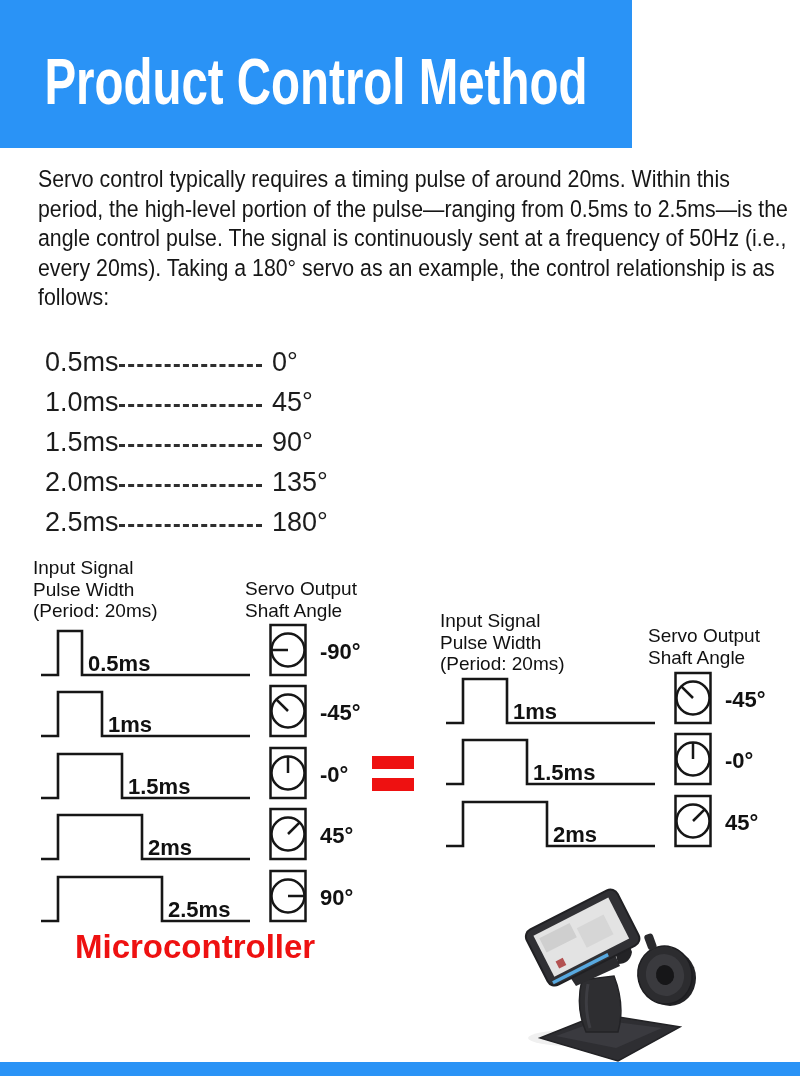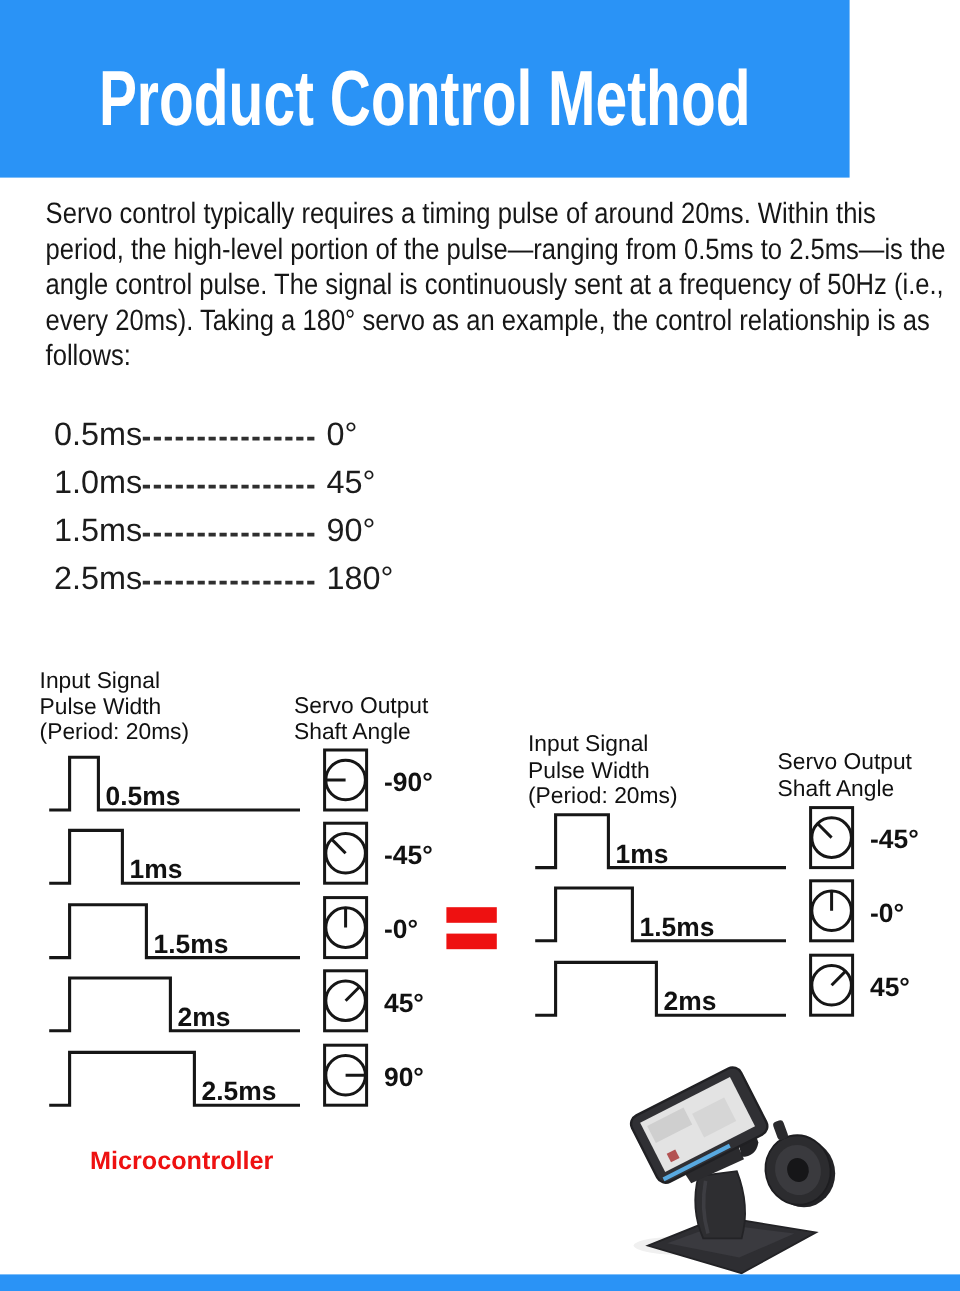--- a/index.html
+++ b/index.html
@@ -1,20 +1,20 @@
 <!DOCTYPE html>
 <html><head>
 <meta charset="utf-8">
 <style>
   html,body{margin:0;padding:0;}
   body{width:800px;height:1076px;position:relative;background:#ffffff;
        font-family:"Liberation Sans", sans-serif;color:#1b1b1b;overflow:hidden;}
 
   
-  .header{position:absolute;left:0;top:0;width:708px;height:148px;background:#2a93f6;
+  .header{position:absolute;left:0;top:0;width:632px;height:148px;background:#2a93f6;
           display:flex;align-items:center;justify-content:center;}
   .header .title{color:#ffffff;font-weight:bold;font-size:65px;white-space:nowrap;
                  display:inline-block;transform:scaleX(0.73);transform-origin:center;
                  letter-spacing:0px;margin-top:14px;}
 
   
   .intro{position:absolute;left:38px;top:164px;width:872px;font-size:24.5px;line-height:29.5px;
          transform:scaleX(0.87);transform-origin:0 0;color:#161616;}
 
   
@@ -39,21 +39,21 @@
   .wlabel{position:absolute;bottom:1px;font-weight:bold;font-size:22px;color:#111;white-space:nowrap;}
   .dial{margin-left:16px;width:40px;height:56px;}
   .alabel{align-self:center;margin-left:12px;font-weight:bold;font-size:22px;color:#111;
           margin-top:10px;white-space:nowrap;}
 
   
   .equals{position:absolute;left:372px;top:756px;width:42px;}
   .equals .bar{width:42px;height:13px;background:#ee1111;margin-bottom:9px;}
 
   
-  .micro{position:absolute;left:75px;top:956px;font-size:21px;font-weight:bold;color:#ee1111;}
+  .micro{position:absolute;left:75px;top:928px;font-size:33px;font-weight:bold;color:#ee1111;}
 
   
   .tx{position:absolute;left:522px;top:888px;width:178px;height:178px;}
 
   
   .footer{position:absolute;left:0;top:1062px;width:800px;height:14px;background:#2a93f6;}
 </style>
 </head>
 <body>
 
@@ -71,20 +71,25 @@
   </div>
   <div class="maprow">
     <span class="pulse">1.0ms</span>
     <span class="dash"></span>
     <span class="angle">45°</span>
   </div>
   <div class="maprow">
     <span class="pulse">1.5ms</span>
     <span class="dash"></span>
     <span class="angle">90°</span>
+  </div>
+  <div class="maprow">
+    <span class="pulse">2.0ms</span>
+    <span class="dash"></span>
+    <span class="angle">135°</span>
   </div>
   <div class="maprow">
     <span class="pulse">2.5ms</span>
     <span class="dash"></span>
     <span class="angle">180°</span>
   </div>
 </div>
 
 <div class="diag ldiag">
   <div class="dlabel" style="left:0;top:0;">

